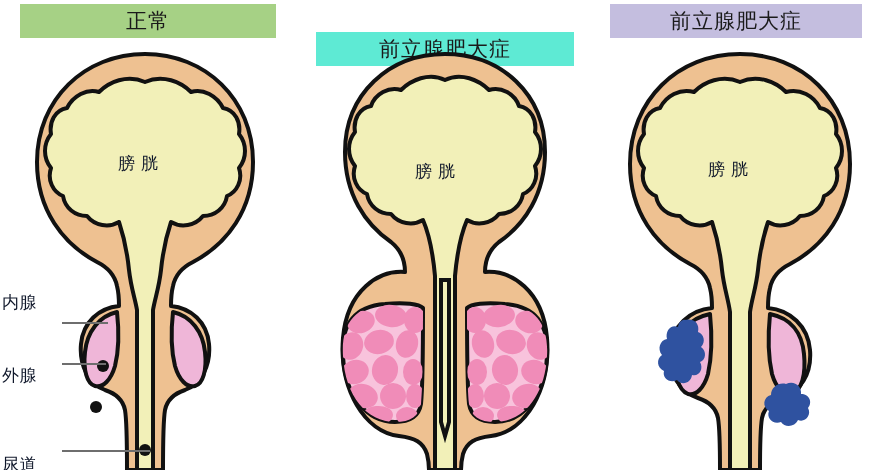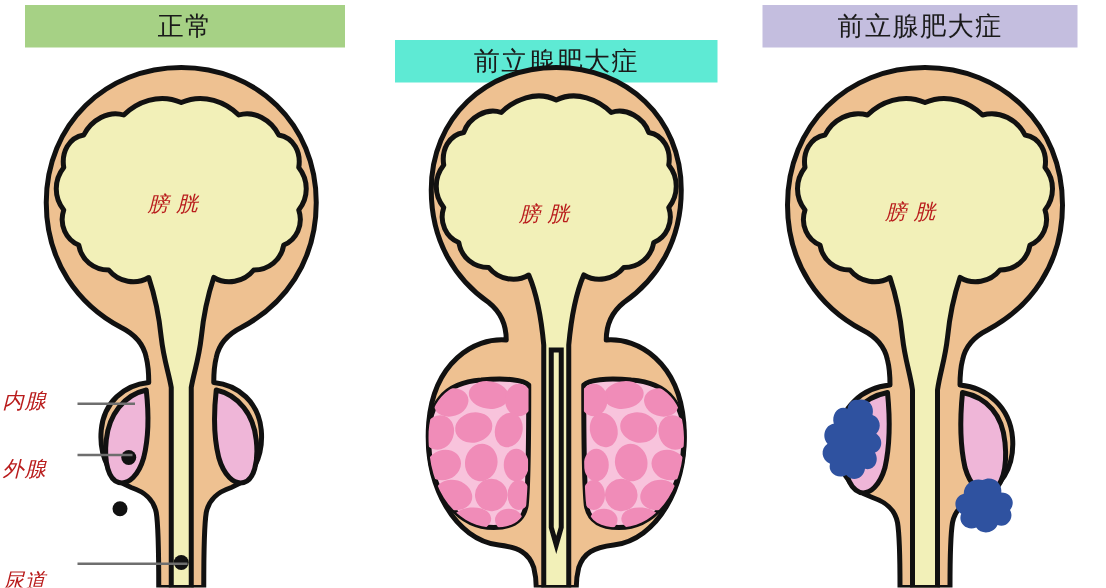--- a/index.html
+++ b/index.html
@@ -10,23 +10,23 @@
 
   .hdr{position:absolute;height:34px;display:flex;align-items:center;
        justify-content:center;font-size:21px;color:#1a1a1a;letter-spacing:1px;}
   #hdr0{left:20px;top:4px;width:256px;background:#a6d185;}
   #hdr1{left:316px;top:4px;width:258px;background:#5eead4;margin-top:28px;}
   #hdr2{left:610px;top:4px;width:252px;background:#c4bedf;}
 
   svg.panel{position:absolute;top:44px;width:300px;height:426px;overflow:visible;}
   #p0{left:-5px;} #p1{left:295px;} #p2{left:590px;}
 
-  .lbl{position:absolute;font-size:17px;color:#b91c1c;white-space:nowrap;
-       letter-spacing:0.5px;font-style:italic;}
-  #lb-inner{left:2px;top:309px;}
+  .lbl{position:absolute;font-size:17px;color:#0f172a;white-space:nowrap;
+       letter-spacing:0.5px;}
+  #lb-inner{left:2px;top:291px;}
   #lb-outer{left:2px;top:364px;}
   #lb-ureth{left:2px;top:453px;}
 
   .ldr{position:absolute;background:#6e6e6e;height:2px;}
   #ld-inner{left:62px;top:322px;width:46px;}
   #ld-outer{left:62px;top:363px;width:44px;}
   #ld-ureth{left:62px;top:450px;width:88px;}
 </style>
 </head>
 <body>

